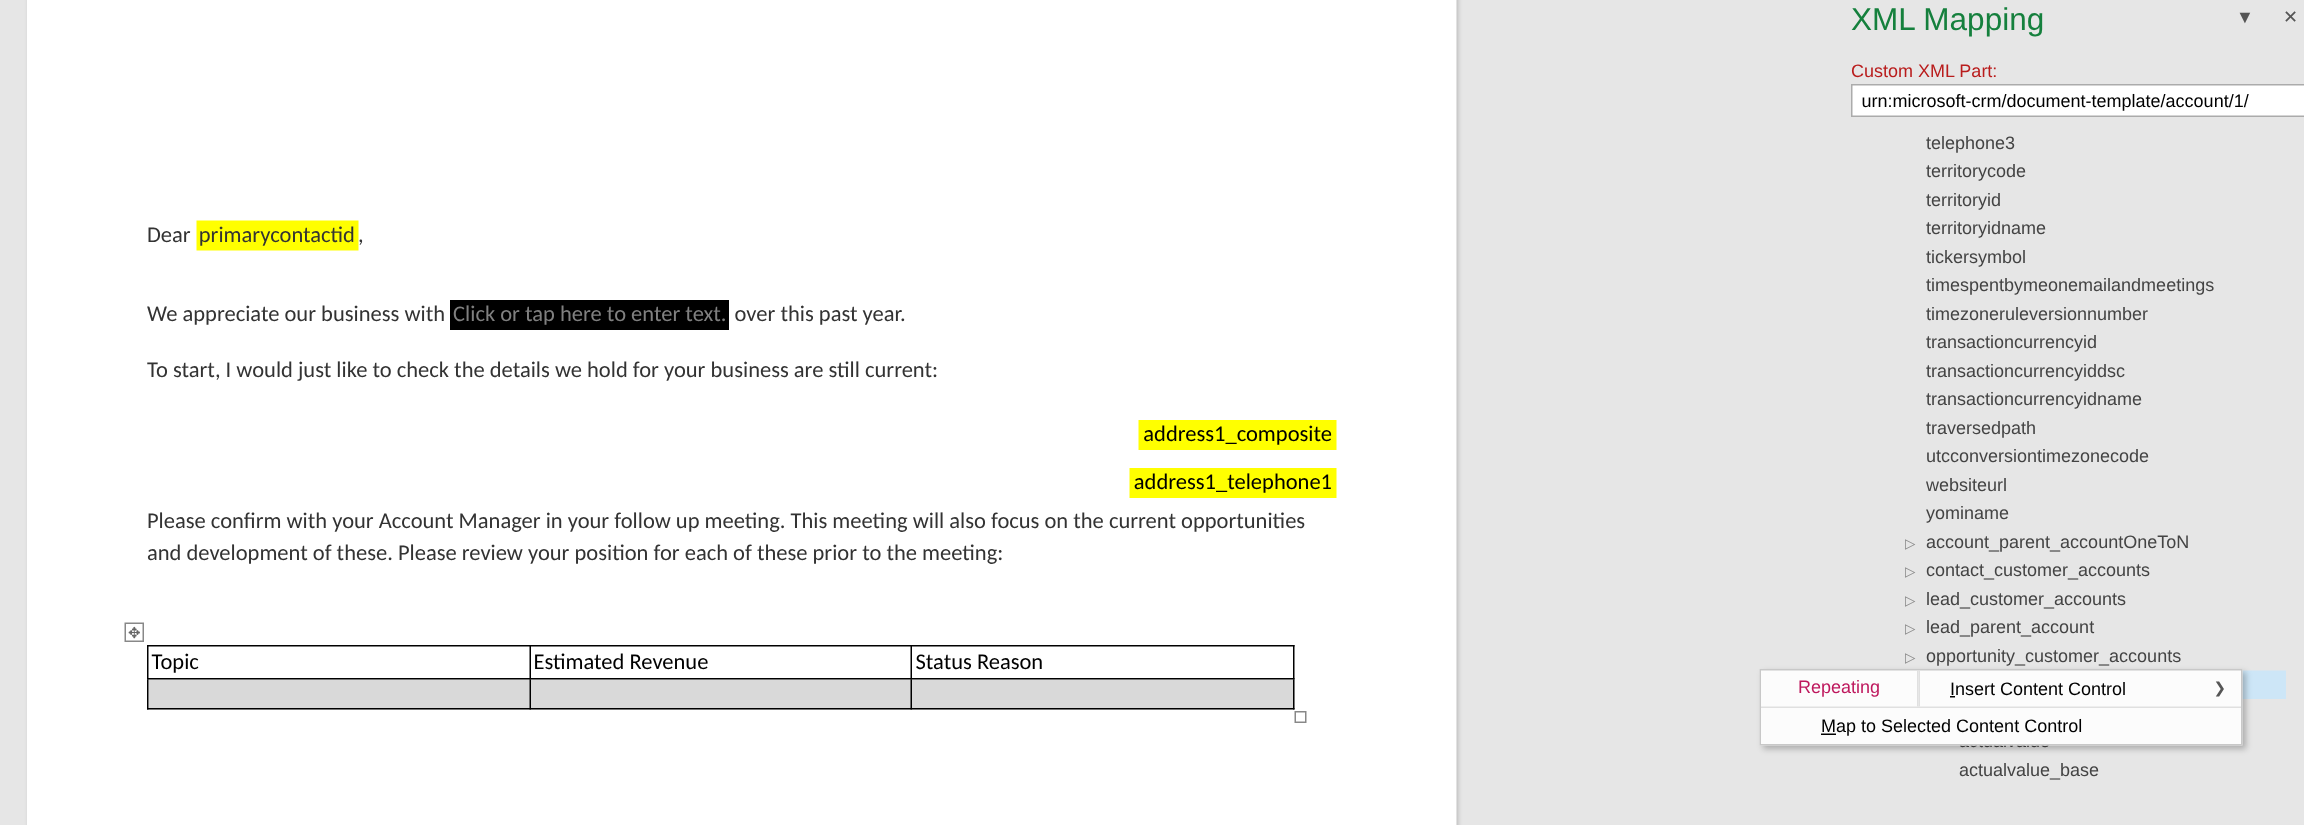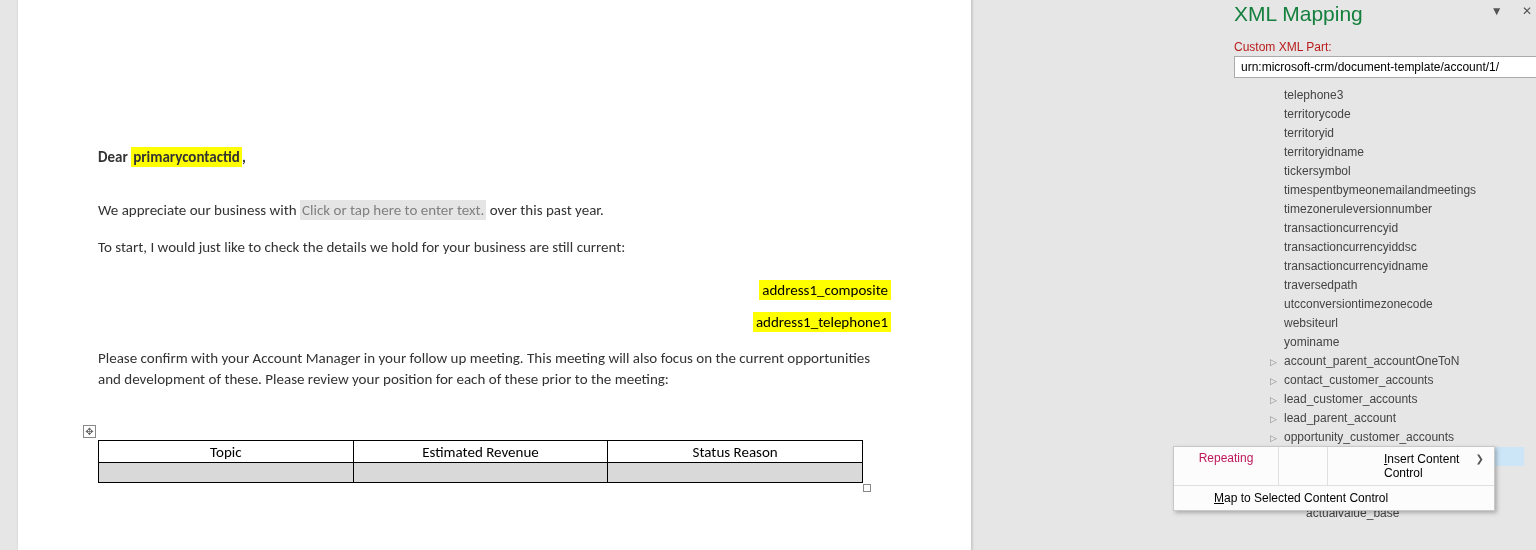--- a/index.html
+++ b/index.html
@@ -28,27 +28,27 @@
       background: #ffffff;
       box-shadow: 1px 1px 3px rgba(0,0,0,0.2);
       padding: 155px 80px 0 80px;
     }
     .doc-line {
       font-size: 15px;
       line-height: 1.4;
       color: #333;
       margin-bottom: 5px;
     }
-    .para-gap { margin-bottom: 32px; font-weight: bold; }
+    .para-gap { margin-bottom: 32px; }
     .hl {
       background: #ffff00;
       padding: 1px 2px;
     }
     .hl-placeholder {
-      background: #e5e5e5;
+      background: #000000;
       color: #808080;
       padding: 1px 2px;
     }
     .centered-block {
       text-align: right;
       margin-top: 16px;
     }
     .field-line {
       display: inline-block;
       background: #ffff00;
@@ -73,23 +73,23 @@
       text-align: center;
       color: #666;
     }
     table.doc-table {
       border-collapse: collapse;
       width: 765px;
       font-size: 15px;
     }
     table.doc-table th, table.doc-table td {
       border: 1px solid #000;
-      text-align: center;
+      text-align: left;
       font-weight: normal;
-      padding: 0 12px;
+      padding: 0 2px;
       height: 22px;
       vertical-align: middle;
     }
     table.doc-table td.datarow {
       background: #d9d9d9;
       height: 20px;
     }
     .table-size-handle {
       position: absolute;
       left: 765px;
@@ -231,21 +231,21 @@
       <span>We appreciate our business with </span><span class="hl-placeholder">Click or tap here to enter text.</span><span> over this past year.</span>
     </p>
 
     <p class="doc-line" style="margin-bottom:10px">To start, I would just like to check the details we hold for your business are still current:</p>
 
     <div class="centered-block">
       <div><span class="field-line">address1_composite</span></div>
       <div><span class="field-line">address1_telephone1</span></div>
     </div>
 
-    <p class="doc-line" style="margin-top:10px">Please confirm with your Account Manager in your follow up meeting. This meeting will also focus on the current opportunities and development of these. Please review your position for each of these prior to the meeting:</p>
+    <p class="doc-line" style="">Please confirm with your Account Manager in your follow up meeting. This meeting will also focus on the current opportunities and development of these. Please review your position for each of these prior to the meeting:</p>
 
     <div class="table-anchor">
       <div class="table-handle">✥</div>
       <table class="doc-table">
         <tbody>
             <tr>
           <th style="width:255px">Topic</th>
           <th style="width:255px">Estimated Revenue</th>
           <th style="width:255px">Status Reason</th>
         </tr>
@@ -297,21 +297,21 @@
       <div class="tree-item parent selected"><span class="expander">◢</span><span>opportunity_parent_account</span></div>
       <div class="tree-item child"><span>actualclosedate</span></div>
       <div class="tree-item child"><span>actualvalue</span></div>
       <div class="tree-item child"><span>actualvalue_base</span></div>
     </div>
 </div>
 
 <div class="context-menu">
   <div class="cm-row1">
     <div class="cm-head-label">Repeating</div>
-    <div class="cm-item" style="padding-left:56px; flex:1; border-left:1px solid #e0e0e0;margin-left:48px;">
+    <div class="cm-item" style="padding-left:20px; flex:1; border-left:1px solid #e0e0e0;">
       <span></span><span class="u">I</span><span>nsert Content Control</span>
       <span class="sub-arrow">❯</span>
     </div>
   </div>
   <div class="cm-divider"></div>
   <div class="cm-item">
     <span></span><span class="u">M</span><span>ap to Selected Content Control</span>
   </div>
 </div>
 

